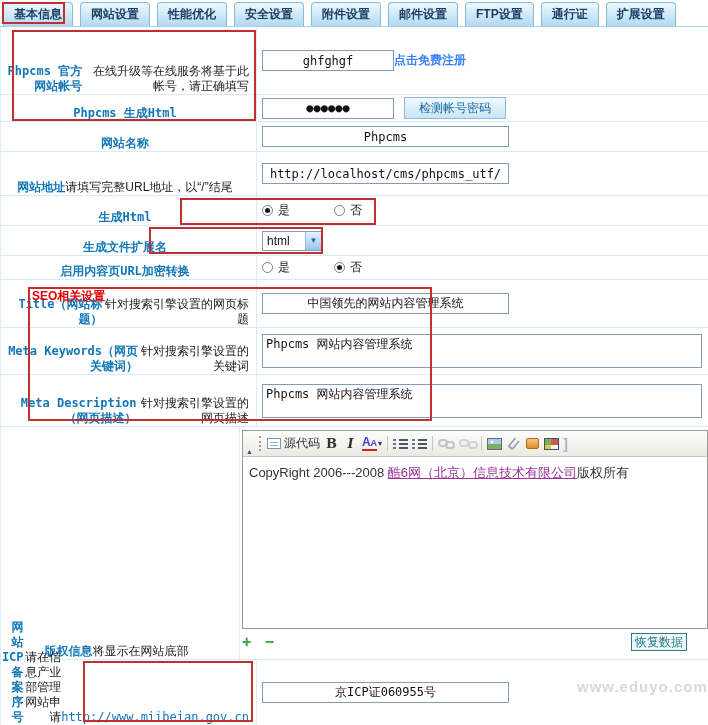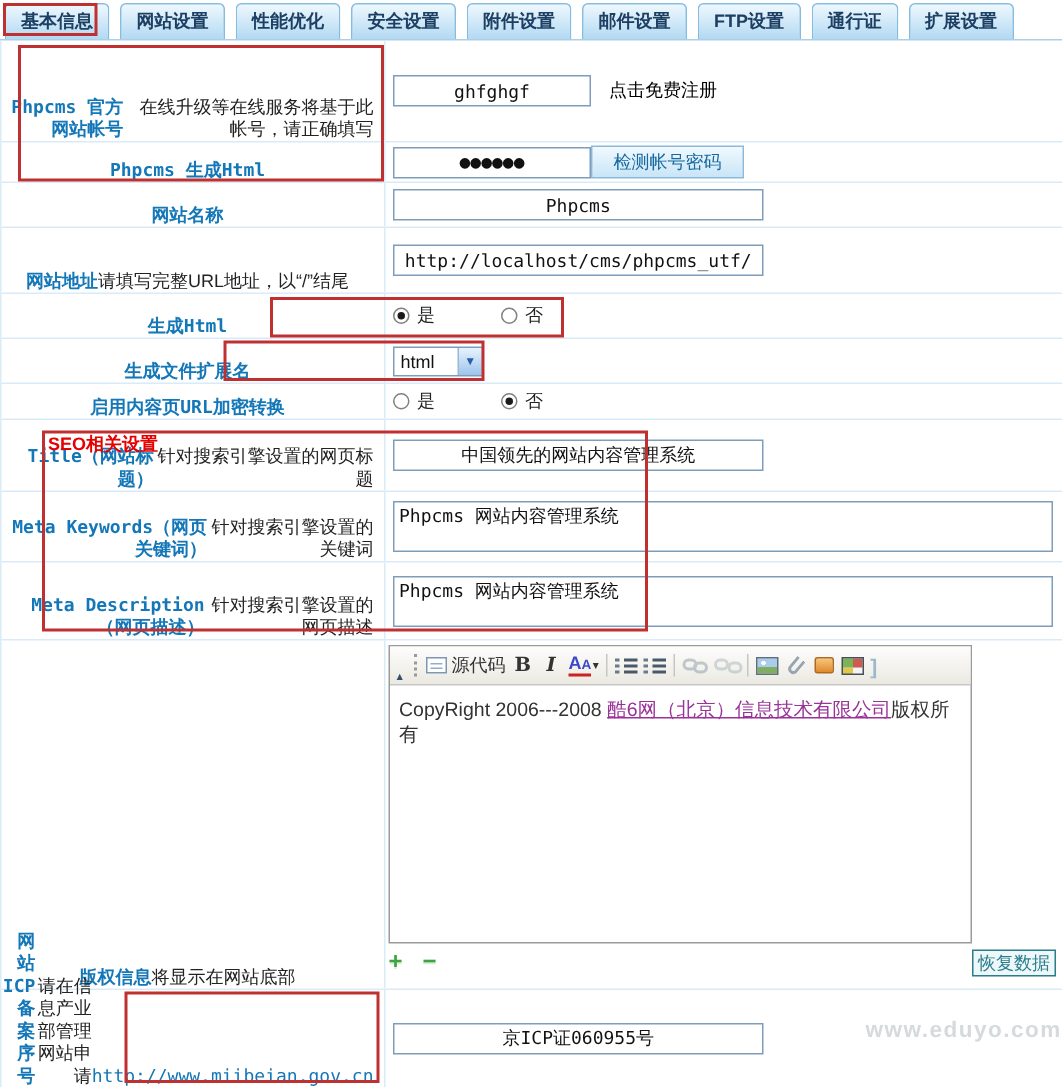--- a/index.html
+++ b/index.html
@@ -29,43 +29,43 @@
 
   .h68{height:68px}.h27{height:27px}.h30{height:30px}.h44{height:44px}.h24{height:24px}
   .h48{height:48px}.h47{height:47px}.h52{height:52px}.h233{height:233px}.h65{height:65px}
 
   input.txt, textarea.txt { border:1px solid #7f9db9; background:#fff;
       font:12px "DejaVu Sans Mono", monospace; padding:2px 3px; color:#111; }
   input.txt { height:21px;text-align:center; }
   textarea.txt { height:34px; resize:none; overflow:hidden; line-height:14px; }
   .w132{width:132px}.w247{width:247px}.w440{width:440px}
 
-  .redlink { color:#000000; font-weight:normal; margin-left:12px; cursor:pointer; }
-
-  .btn { height:22px; padding:0 14px; color:#17699f; cursor:pointer;
+  .redlink { color:#3b82f6; font-weight:bold; margin-left:0; cursor:pointer; }
+
+  .btn { height:22px; padding:0 14px; margin-left:10px; color:#17699f; cursor:pointer;
          background:linear-gradient(#f0f9fe,#c9e5f7); border:1px solid #8cb9da; font-size:12px; }
 
   
   .radio { display:inline-block; width:11px; height:11px; border:1px solid #808080;
            border-radius:50%; background:#fff; position:relative; vertical-align:-1px; cursor:pointer; }
   .radio.checked::after { content:""; position:absolute; left:2px; top:2px; right:2px; bottom:2px;
            background:#1b1b1b; border-radius:50%; }
   .ropt { margin-left:5px; }
   .rgap { display:inline-block; width:44px; }
 
   
   .sel { display:flex; align-items:center; width:60px; height:20px;
          border:1px solid #7f9db9; background:#fff; cursor:pointer; }
   .sel .val { flex:1; padding-left:4px; font-family:"Liberation Sans",sans-serif; color:#111; }
   .sel .arrow { width:16px; height:18px; display:flex; align-items:center; justify-content:center;
          background:linear-gradient(#e7f3fd,#9cc5ec); border-left:1px solid #9cb8d4;
          color:#2a5db0; font-size:8px; }
 
   
-  .editor { width:389px; border:1px solid #9b9b9b; background:#fff; }
+  .editor { width:466px; border:1px solid #9b9b9b; background:#fff; }
   .tb { display:flex; align-items:center; gap:4px; height:26px; padding:0 3px;
         background:linear-gradient(#fdfdfc,#ebe9e1); border-bottom:1px solid #c6c6c6; }
   .tsep { width:1px; height:15px; background:#c6c6c6; margin:0 1px; }
   .grip { width:2px; height:15px; border-left:2px dotted #9a9a9a; margin:0 2px; }
   .tbtn { display:inline-flex; align-items:center; justify-content:center; min-width:15px;
           height:19px; color:#333; cursor:pointer; }
   .tb .collapse { font-size:7px; color:#30506e; align-self:flex-end; margin-bottom:1px; cursor:pointer; }
   .srcico { width:14px; height:11px; border:1px solid #7d97b0; background:#fff; margin-right:3px;
             background-image:linear-gradient(#8fb0cc,#8fb0cc),linear-gradient(#8fb0cc,#8fb0cc);
             background-size:8px 1px; background-position:2px 3px,2px 6px; background-repeat:no-repeat; }

